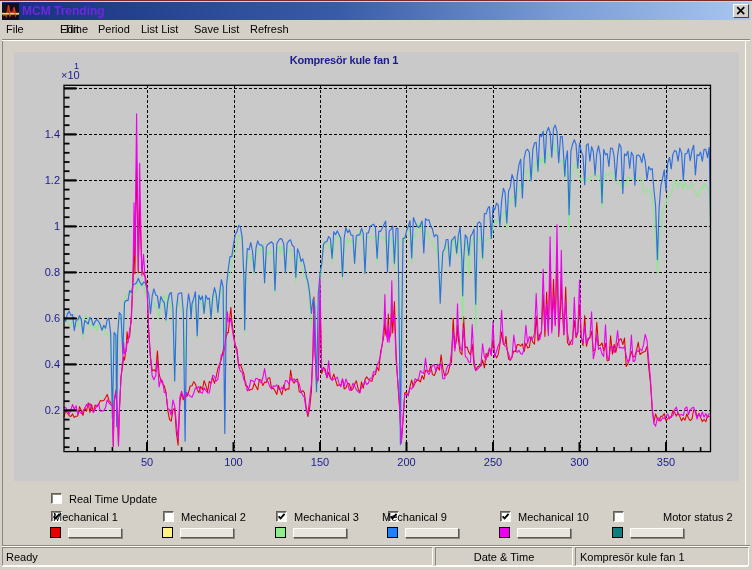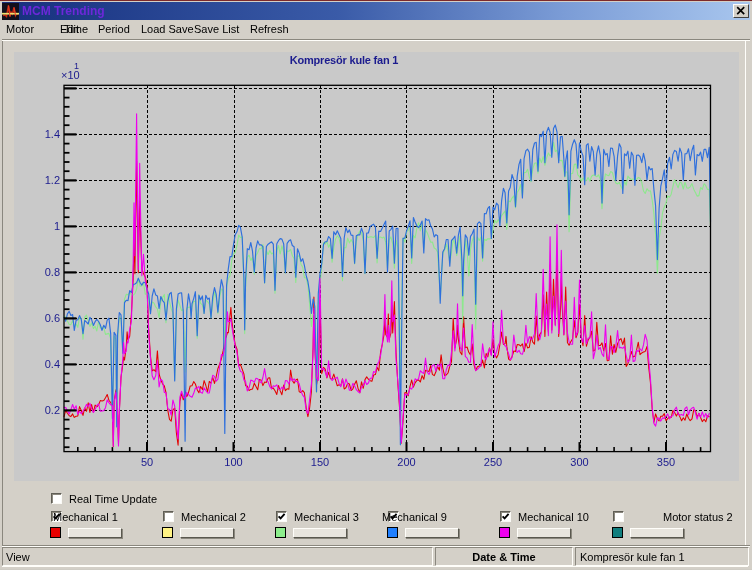--- a/index.html
+++ b/index.html
@@ -17,25 +17,25 @@
 <path d="M6.5 2.5 L8 13.5 M12 4.5 L13.5 12.5" stroke="#e84020" stroke-width="1" fill="none"></path>
 </svg>
 <div style="position:absolute;left:22px;top:4px;font-size:12px;font-weight:bold;color:#6d28d9;">MCM Trending</div>
 <div style="position:absolute;left:733px;top:4px;width:16px;height:14px;background:#d4d0c8;border-top:1px solid #fffefa;border-left:1px solid #fffefa;border-bottom:1px solid #404040;border-right:1px solid #404040;box-sizing:border-box;">
 <svg width="14" height="12" viewBox="0 0 14 12" style="position:absolute;left:0;top:0;">
       <path d="M3.2 2.2 L10.2 9.2 M10.2 2.2 L3.2 9.2" stroke="#000" stroke-width="1.7"></path>
     </svg>
 </div>
 
 <div style="position:absolute;left:2px;top:21px;width:748px;height:18px;background:#d4d0c8;"></div>
-<div class="lb" style="left:6px;top:23px;">Motor</div>
+<div class="lb" style="left:6px;top:23px;">File</div>
 <div class="lb" style="left:33px;top:23px;padding-left:27px;">Edit</div>
 <div class="lb" style="left:64px;top:23px;">Time</div>
 <div class="lb" style="left:98px;top:23px;">Period</div>
-<div class="lb" style="left:141px;top:23px;">Load Save</div>
+<div class="lb" style="left:141px;top:23px;">List List</div>
 <div class="lb" style="left:194px;top:23px;">Save List</div>
 <div class="lb" style="left:250px;top:23px;">Refresh</div>
 <div style="position:absolute;left:2px;top:39px;width:748px;height:1px;background:#8a877e;"></div>
 <div style="position:absolute;left:2px;top:40px;width:748px;height:1px;background:#fffefa;"></div>
 <div style="position:absolute;left:2px;top:41px;width:1px;height:504px;background:#8a877e;"></div>
 <div style="position:absolute;left:745px;top:41px;width:1px;height:504px;background:#fffefa;"></div>
 
 <svg width="752" height="570" viewBox="0 0 752 570" style="position:absolute;left:0;top:0;">
 <rect x="14" y="52" width="725" height="429" fill="#c9c9c9"></rect>
 <text x="344" y="64" font-family="Liberation Sans, sans-serif" font-size="11" font-weight="bold" letter-spacing="-0.2" fill="#1b1b8e" text-anchor="middle">Kompresör kule fan 1</text>
@@ -205,16 +205,16 @@
 <div style="position:absolute;left:613px;top:511px;width:11px;height:11px;background:#fff;border-top:1px solid #5f5d55;border-left:1px solid #5f5d55;border-bottom:1px solid #fbfaf6;border-right:1px solid #fbfaf6;box-shadow:inset 1px 1px 0 #8b887e;box-sizing:border-box;"></div>
 <div class="lb" style="left:631px;top:511px;padding-left:32px;">Motor status 2</div>
 <div style="position:absolute;left:612px;top:527px;width:11px;height:11px;background:#0f7d7d;border:1px solid #000;box-sizing:border-box;"></div>
 <div style="position:absolute;left:630px;top:528px;width:54px;height:10px;background:#e8e5de;border-top:1px solid #fffefa;border-left:1px solid #fffefa;border-bottom:1px solid #5a584f;border-right:1px solid #5a584f;box-shadow:1px 1px 0 #8b887e;box-sizing:border-box;"></div>
 
 <div style="position:absolute;left:2px;top:545px;width:748px;height:1px;background:#8a877e;"></div>
 <div style="position:absolute;left:2px;top:546px;width:748px;height:1px;background:#fffefa;"></div>
 <div style="position:absolute;left:2px;top:547px;width:431px;height:19px;border-top:1px solid #8a877e;border-left:1px solid #8a877e;border-bottom:1px solid #fffefa;border-right:1px solid #fffefa;box-sizing:border-box;"></div>
 <div style="position:absolute;left:435px;top:547px;width:138px;height:19px;border-top:1px solid #8a877e;border-left:1px solid #8a877e;border-bottom:1px solid #fffefa;border-right:1px solid #fffefa;box-sizing:border-box;"></div>
 <div style="position:absolute;left:575px;top:547px;width:174px;height:19px;border-top:1px solid #8a877e;border-left:1px solid #8a877e;border-bottom:1px solid #fffefa;border-right:1px solid #fffefa;box-sizing:border-box;"></div>
-<div class="lb" style="left:6px;top:551px;">View</div>
-<div class="lb" style="left:435px;top:551px;width:138px;text-align:center;font-weight:bold;">Date &amp; Time</div>
+<div class="lb" style="left:6px;top:551px;">Ready</div>
+<div class="lb" style="left:435px;top:551px;width:138px;text-align:center;">Date &amp; Time</div>
 <div class="lb" style="left:580px;top:551px;">Kompresör kule fan 1</div>
 <div style="position:absolute;left:2px;top:566px;width:746px;height:1px;background:#fffefa;"></div>
 
 </body></html>

